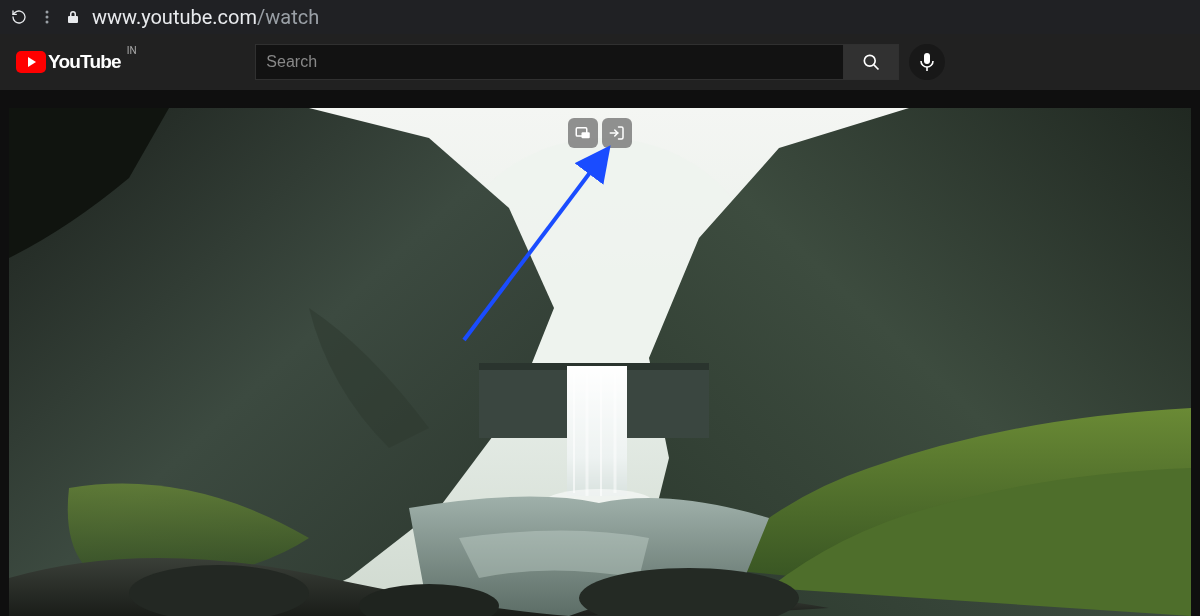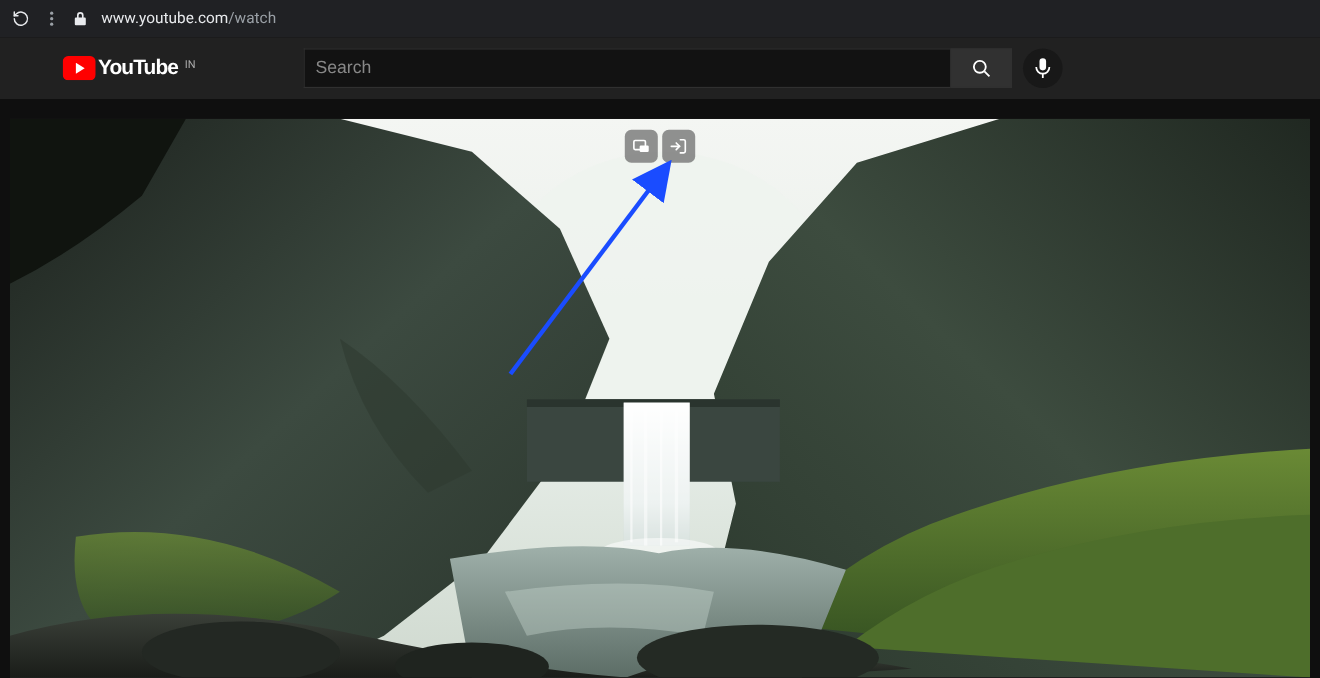--- a/index.html
+++ b/index.html
@@ -12,32 +12,32 @@
     display: flex;
     align-items: center;
     padding: 0 10px;
     gap: 12px;
     color: #e8eaed;
     font-size: 14px;
   }
   .reload-btn { width: 18px; height: 18px; display:flex; align-items:center; justify-content:center; cursor:pointer; color:#e8eaed; }
   .menu-dots { width: 14px; height: 18px; display:flex; align-items:center; justify-content:center; cursor:pointer; color:#9aa0a6; }
   .lock-icon { width: 14px; height: 14px; display:flex; align-items:center; justify-content:center; color:#e8eaed; }
-  .url-text { color:#e8eaed; font-size:14px; }
+  .url-text { color:#e8eaed; font-size:20px; }
   .url-text .path { color:#9aa0a6; }
   
   
   .yt-masthead {
     height: 56px;
     background: #212121;
     display:flex;
     align-items:center;
     padding: 0 16px;
   }
-  .yt-logo-wrap { display:flex; align-items:center; gap:2px;margin-left:41px; }
+  .yt-logo-wrap { display:flex; align-items:flex-start; gap:2px; }
   .yt-logo { display:flex; align-items:center; gap:2px; cursor:pointer; }
   .yt-country { color:#aaa; font-size:10px; margin-left:4px; margin-top:-6px; }
   
   .yt-center {
     flex:1;
     display:flex;
     justify-content:center;
     align-items:center;
   }
   .search-box {

